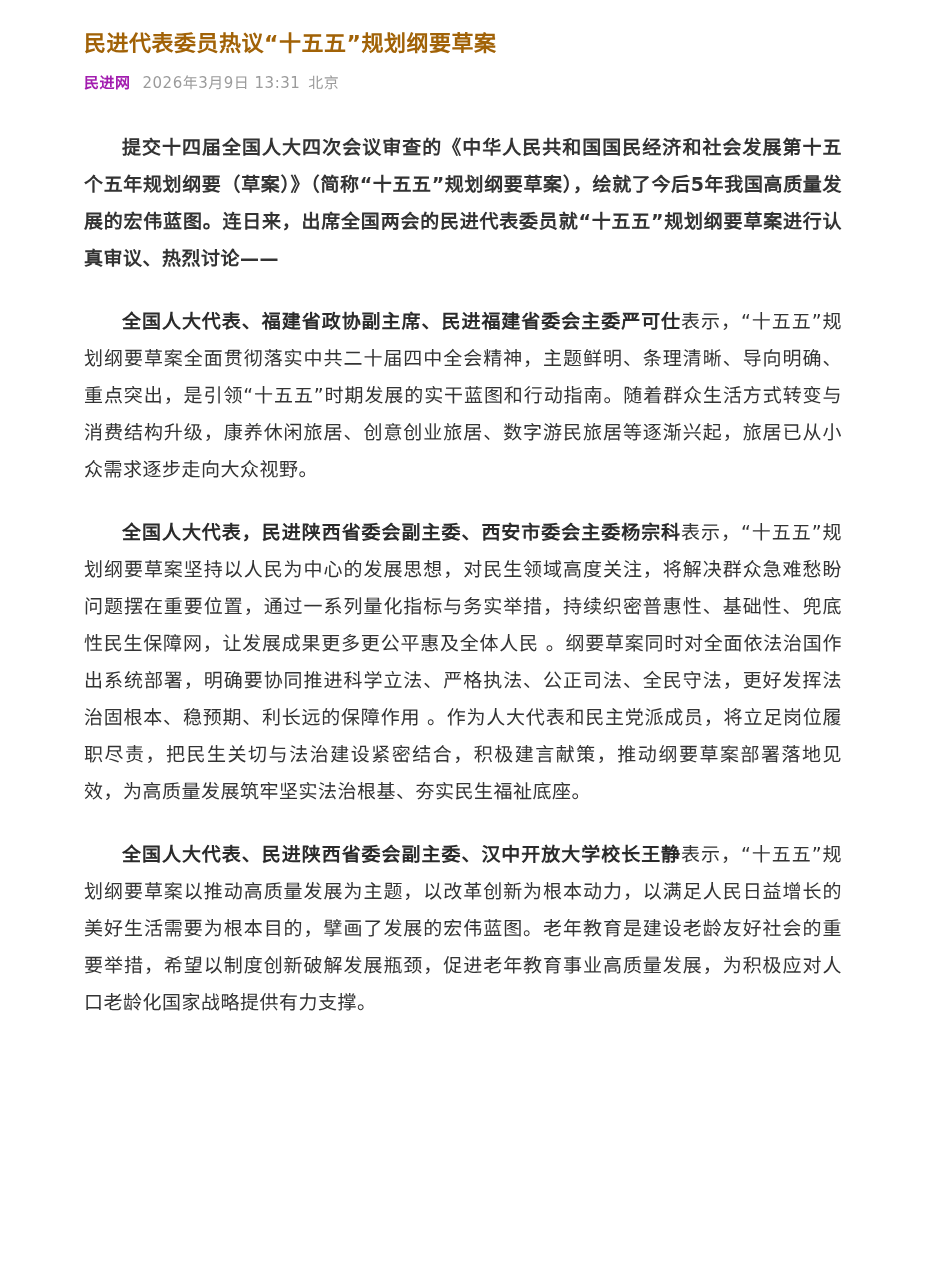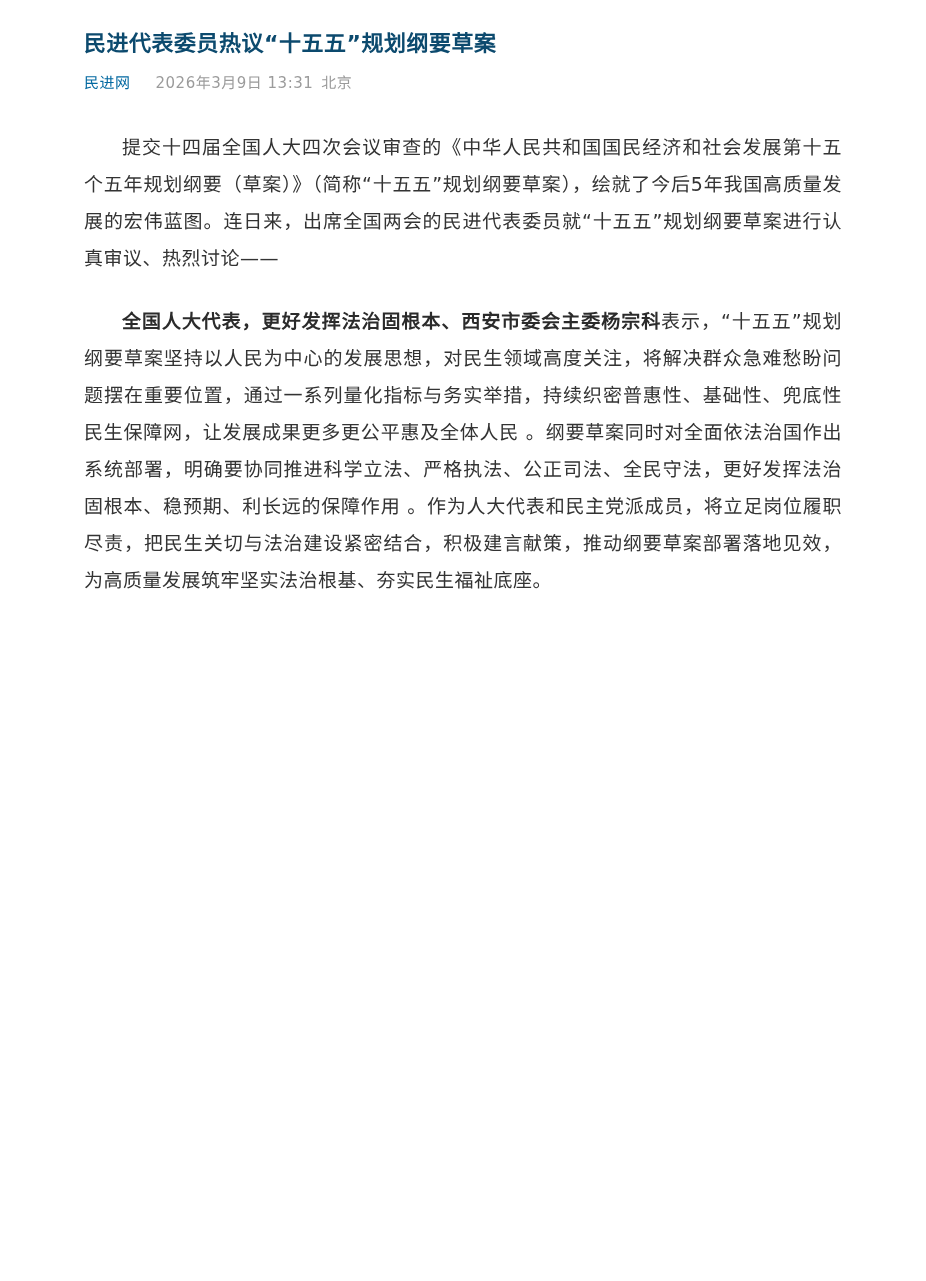--- a/index.html
+++ b/index.html
@@ -16,68 +16,72 @@
   .page {
     padding: 0 84px;
     box-sizing: border-box;
     width: 926px;
   }
   .article-title {
     margin: 28px 0 0 0;
     font-size: 22px;
     line-height: 32px;
     font-weight: bold;
-    color: #0c4a6e;
+    color: #a16207;
     letter-spacing: 0.5px;
   }
   .article-meta {
     margin-top: 13px;
     font-size: 15px;
     line-height: 20px;
     color: #9b9b9b;
     letter-spacing: 0.5px;
   }
   .article-meta .source {
-    color: #0369a1;
-    margin-right: 25px;
+    color: #a21caf;
+    margin-right: 12px;
     cursor: pointer;
     text-decoration: none;
+    font-weight: bold;
   }
   .article-meta .time {
     margin-right: 8px;
   }
   .article-content {
     margin-top: 36px;
   }
   .article-content p {
     margin: 26px 0 0 0;
     font-size: 19px;
     line-height: 37px;
     color: #333333;
     letter-spacing: 0.5px;
     text-align: justify;
     text-indent: 2em;
     word-break: break-all;
   }
   .article-content p:first-child {
     margin-top: 8px;
+    font-weight: bold;
   }
   .article-content p strong {
     font-weight: bold;
     color: #2b2b2b;
   }
 </style>
 </head>
 <body>
 
 <div class="page">
   <h1 class="article-title">民进代表委员热议“十五五”规划纲要草案</h1>
 
   <div class="article-meta">
     <a class="source">民进网</a><span class="time">2026年3月9日 13:31</span><span class="location">北京</span>
   </div>
 
   <div class="article-content">
 
   <p>提交十四届全国人大四次会议审查的《中华人民共和国国民经济和社会发展第十五个五年规划纲要（草案）》（简称“十五五”规划纲要草案），绘就了今后5年我国高质量发展的宏伟蓝图。连日来，出席全国两会的民进代表委员就“十五五”规划纲要草案进行认真审议、热烈讨论——</p>
-      <p><strong>全国人大代表，更好发挥法治固根本、西安市委会主委杨宗科</strong>表示，“十五五”规划纲要草案坚持以人民为中心的发展思想，对民生领域高度关注，将解决群众急难愁盼问题摆在重要位置，通过一系列量化指标与务实举措，持续织密普惠性、基础性、兜底性民生保障网，让发展成果更多更公平惠及全体人民 。纲要草案同时对全面依法治国作出系统部署，明确要协同推进科学立法、严格执法、公正司法、全民守法，更好发挥法治固根本、稳预期、利长远的保障作用 。作为人大代表和民主党派成员，将立足岗位履职尽责，把民生关切与法治建设紧密结合，积极建言献策，推动纲要草案部署落地见效，为高质量发展筑牢坚实法治根基、夯实民生福祉底座。</p>
+      <p><strong>全国人大代表、福建省政协副主席、民进福建省委会主委严可仕</strong>表示，“十五五”规划纲要草案全面贯彻落实中共二十届四中全会精神，主题鲜明、条理清晰、导向明确、重点突出，是引领“十五五”时期发展的实干蓝图和行动指南。随着群众生活方式转变与消费结构升级，康养休闲旅居、创意创业旅居、数字游民旅居等逐渐兴起，旅居已从小众需求逐步走向大众视野。</p>
+      <p><strong>全国人大代表，民进陕西省委会副主委、西安市委会主委杨宗科</strong>表示，“十五五”规划纲要草案坚持以人民为中心的发展思想，对民生领域高度关注，将解决群众急难愁盼问题摆在重要位置，通过一系列量化指标与务实举措，持续织密普惠性、基础性、兜底性民生保障网，让发展成果更多更公平惠及全体人民 。纲要草案同时对全面依法治国作出系统部署，明确要协同推进科学立法、严格执法、公正司法、全民守法，更好发挥法治固根本、稳预期、利长远的保障作用 。作为人大代表和民主党派成员，将立足岗位履职尽责，把民生关切与法治建设紧密结合，积极建言献策，推动纲要草案部署落地见效，为高质量发展筑牢坚实法治根基、夯实民生福祉底座。</p>
+      <p><strong>全国人大代表、民进陕西省委会副主委、汉中开放大学校长王静</strong>表示，“十五五”规划纲要草案以推动高质量发展为主题，以改革创新为根本动力，以满足人民日益增长的美好生活需要为根本目的，擘画了发展的宏伟蓝图。老年教育是建设老龄友好社会的重要举措，希望以制度创新破解发展瓶颈，促进老年教育事业高质量发展，为积极应对人口老龄化国家战略提供有力支撑。</p>
     </div>
 </div>
 
 </body></html>

